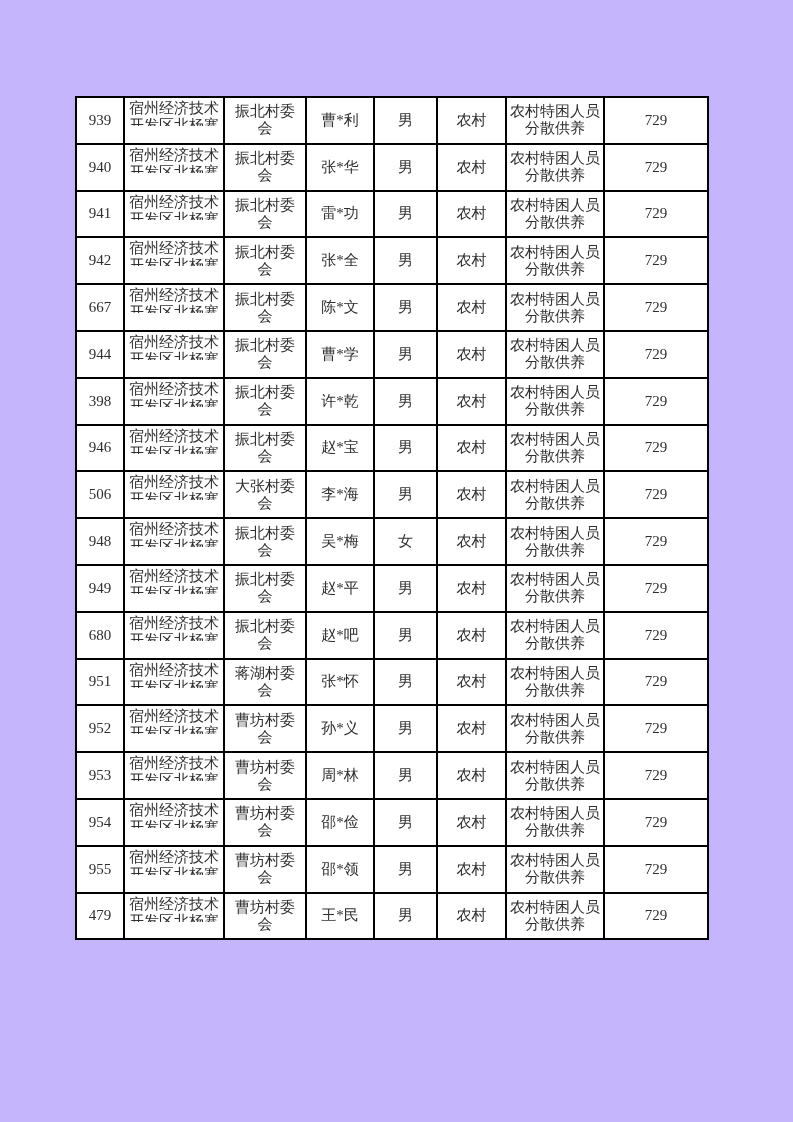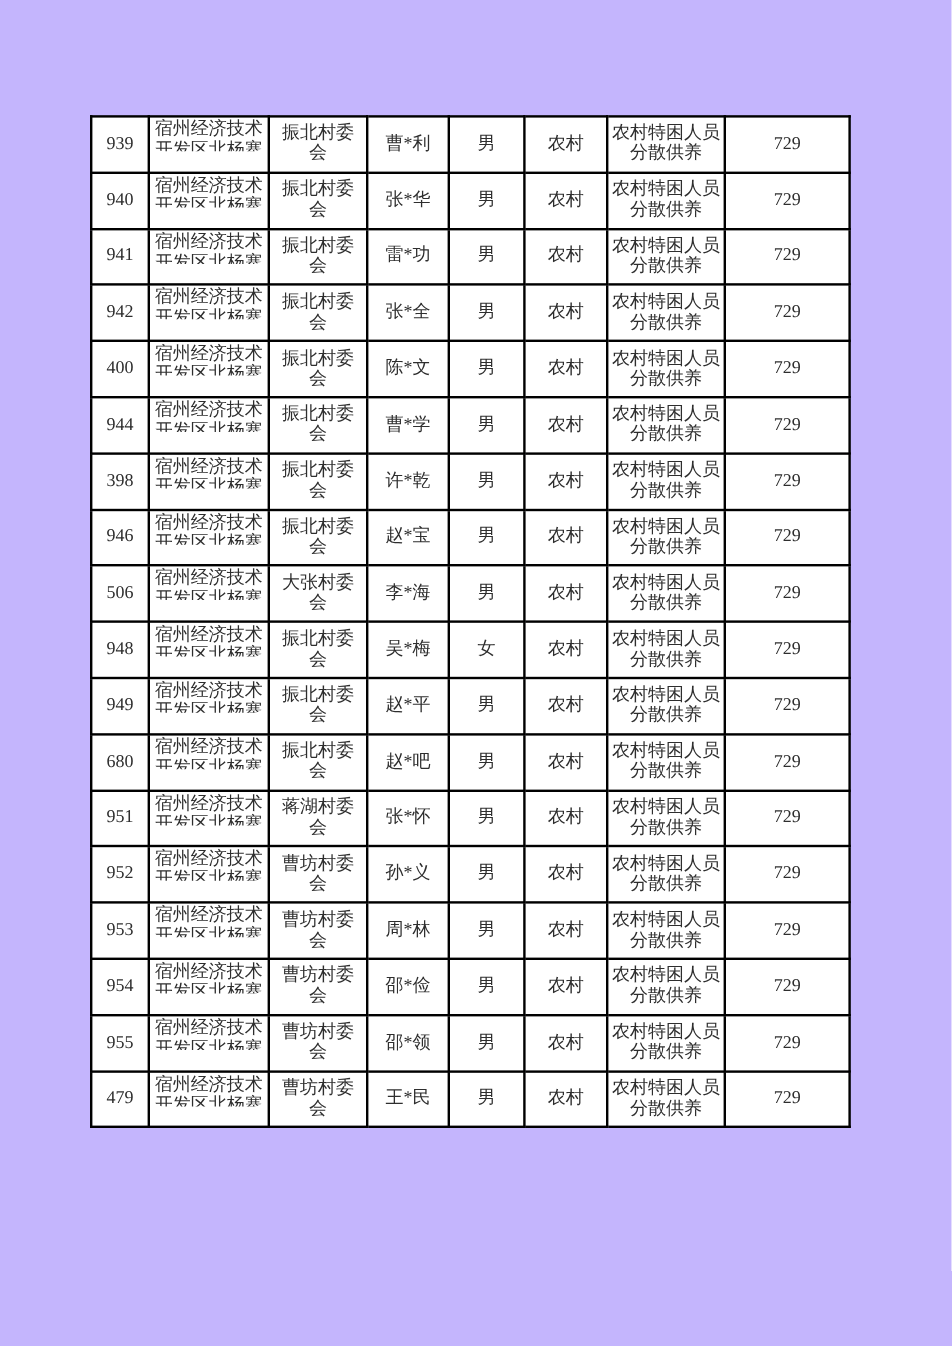--- a/index.html
+++ b/index.html
@@ -185,21 +185,21 @@
     <td class="cell">
       <div class="wrap w6">农村特困人员分散供养</div>
     </td>
     <td class="cell">
       <span>729</span>
     </td>
   </tr>
 
   <tr>
     <td class="cell">
-      <span>400</span>
+      <span>667</span>
     </td>
     <td class="cell region">
       <div class="clip">
         <div class="wrap w6">宿州经济技术开发区北杨寨行政管理区</div>
       </div>
     </td>
     <td class="cell">
       <div class="wrap w4">振北村委会</div>
     </td>
     <td class="cell">

